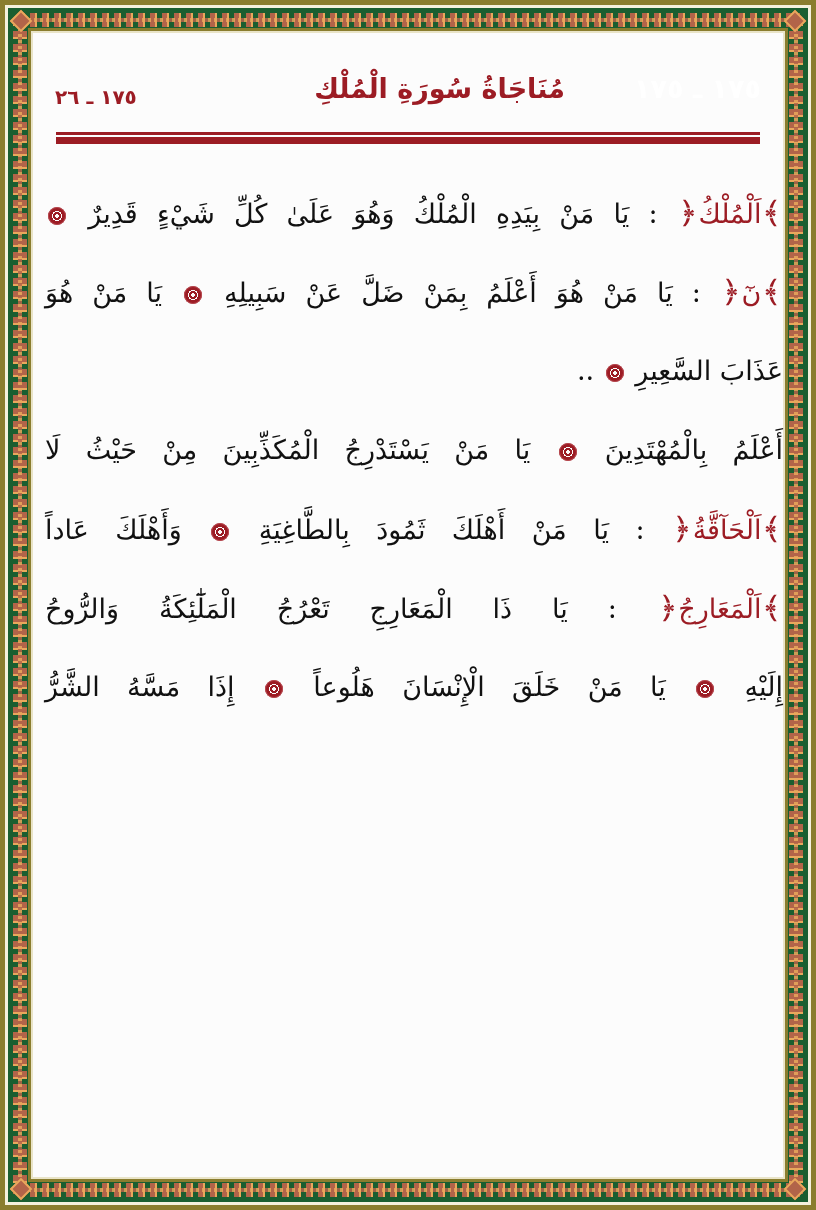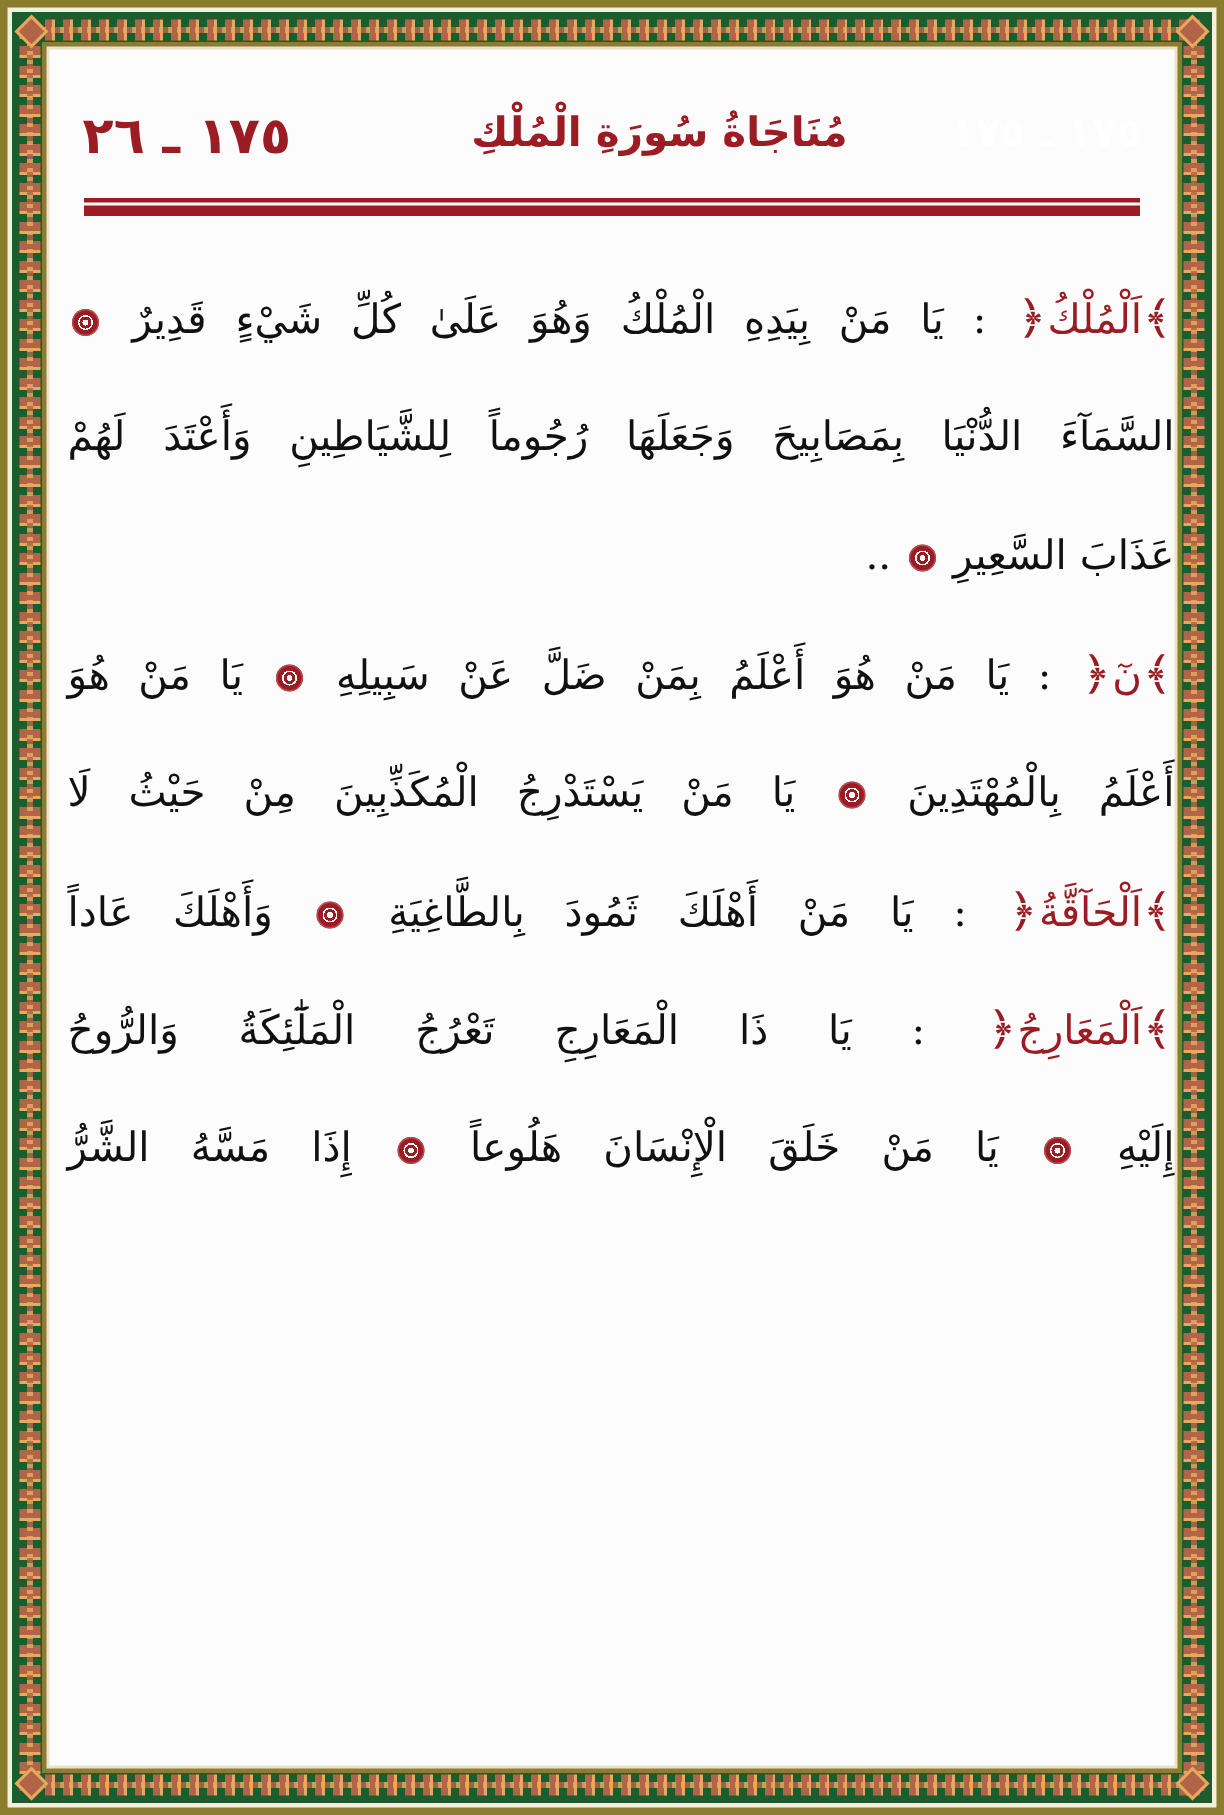--- a/index.html
+++ b/index.html
@@ -81,23 +81,23 @@
       position: absolute; right: 198px; top: 2px;
       font-family: "DejaVu Sans", sans-serif; font-weight: bold;
       font-size: 27px; color: #9c1c24;
     }
     .header-ghost {
       position: absolute; right: 2px; top: 2px;
       font-family: "DejaVu Sans", sans-serif; font-weight: bold;
       font-size: 27px; color: #ffffff;
     }
     .header-pages {
-      position: absolute; left: 2px; top: 0;
+      position: absolute; left: 2px; top: 14px;
       font-family: "DejaVu Sans", sans-serif; font-weight: bold;
-      font-size: 34px; color: #9c1c24;
+      font-size: 20px; color: #9c1c24;
     }
     .rule-thin {
       position: absolute; left: 23px; right: 23px; top: 99px; height: 3px;
       background: #9c1c24;
     }
     .rule-thick {
       position: absolute; left: 23px; right: 23px; top: 104px; height: 7px;
       background: #9c1c24;
     }
 
@@ -157,34 +157,31 @@
 
     <div class="body-text">
 
       <span class="line">
         <span class="bracket">﴾</span><span class="surah">اَلْمُلْكُ</span><span class="bracket">﴿</span>
         <span>:</span>
         <span>يَا مَنْ بِيَدِهِ الْمُلْكُ وَهُوَ عَلَىٰ كُلِّ شَيْءٍ قَدِيرٌ</span>
         <span class="rosette"></span>
       </span>
       <span class="line">
-        <span>السَّمَآءَ الدُّنْيَا بِمَصَابِيحَ وَجَعَلَهَا رُجُوماً لِلشَّيَاطِينِ وَأَعْتَدَ لَهُمْ</span>
-      </span>
+        <span class="bracket">﴾</span><span class="surah">نٓ</span><span class="bracket">﴿</span>
+        <span>:</span>
+        <span>يَا مَنْ هُوَ أَعْلَمُ بِمَنْ ضَلَّ عَنْ سَبِيلِهِ</span>
+        <span class="rosette"></span>
+        <span>يَا مَنْ هُوَ</span>
+      </span>
+
       <span class="line last">
         <span>عَذَابَ السَّعِيرِ</span>
         <span class="rosette"></span>
         <span>..</span>
-      </span>
-
-      <span class="line">
-        <span class="bracket">﴾</span><span class="surah">نٓ</span><span class="bracket">﴿</span>
-        <span>:</span>
-        <span>يَا مَنْ هُوَ أَعْلَمُ بِمَنْ ضَلَّ عَنْ سَبِيلِهِ</span>
-        <span class="rosette"></span>
-        <span>يَا مَنْ هُوَ</span>
       </span>
       <span class="line">
         <span>أَعْلَمُ بِالْمُهْتَدِينَ</span>
         <span class="rosette"></span>
         <span>يَا مَنْ يَسْتَدْرِجُ الْمُكَذِّبِينَ مِنْ حَيْثُ لَا</span>
       </span>
 
       <span class="line">
         <span class="bracket">﴾</span><span class="surah">اَلْحَآقَّةُ</span><span class="bracket">﴿</span>
         <span>:</span>

